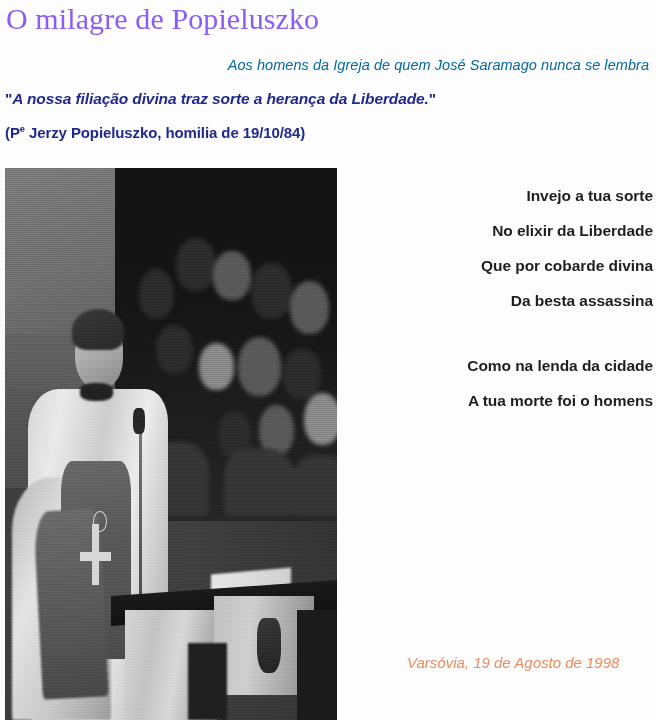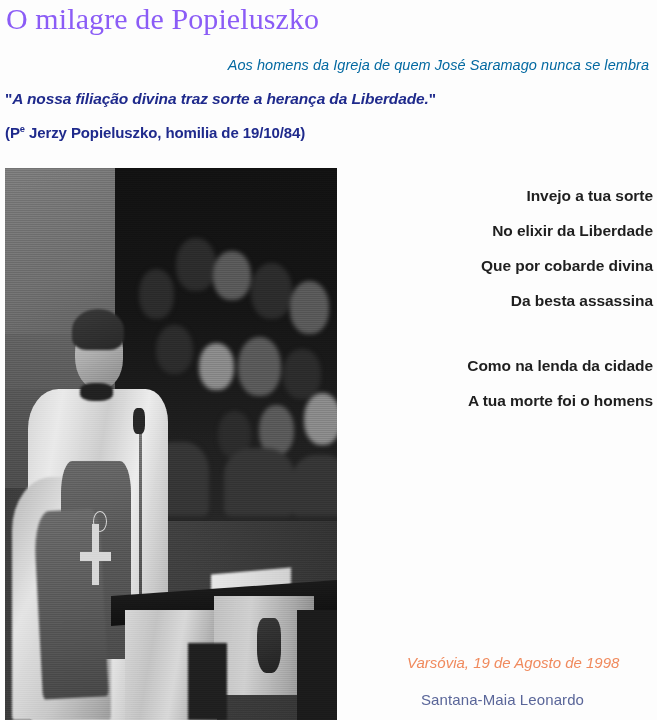--- a/index.html
+++ b/index.html
@@ -451,15 +451,14 @@
     <div class="poem-line">Invejo a tua sorte</div>
     <div class="poem-line">No elixir da Liberdade</div>
     <div class="poem-line">Que por cobarde divina</div>
     <div class="poem-line">Da besta assassina</div>
     <div class="poem-line blank"></div>
     <div class="poem-line">Como na lenda da cidade</div>
     <div class="poem-line">A tua morte foi o homens</div>
   </div>
 
   <div class="sig-place">Varsóvia, 19 de Agosto de 1998</div>
-  <div class="sig-author">Santana-Maia Leonardo</div>
 
 </div>
 
 </body></html>

